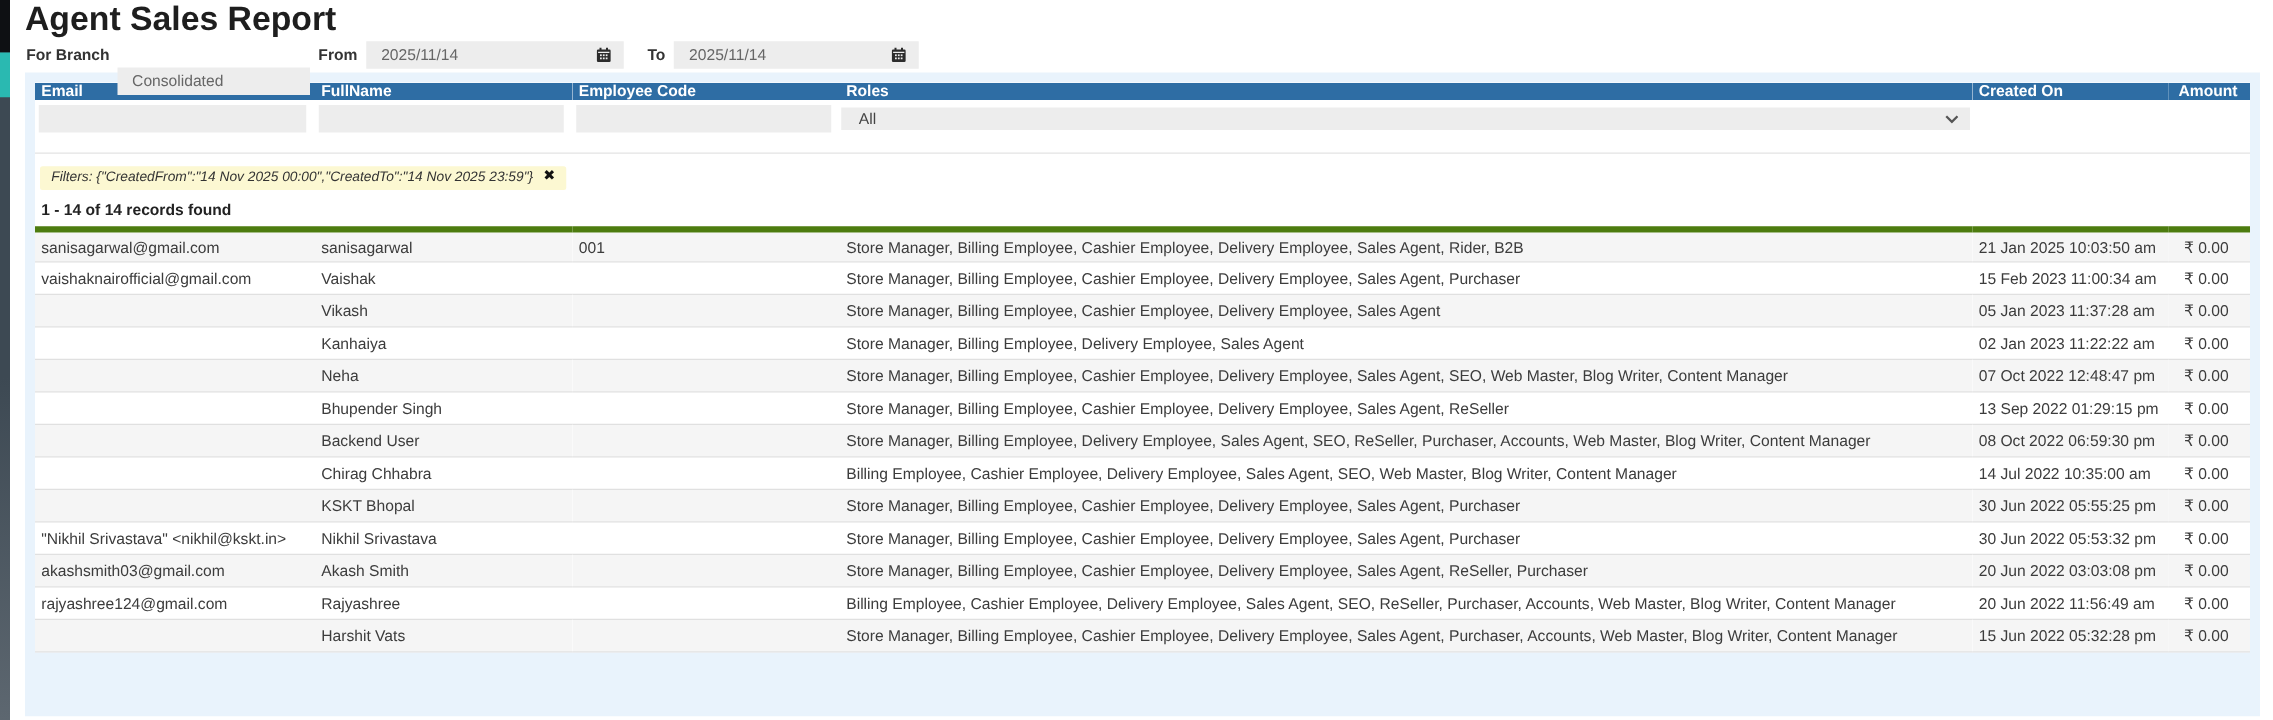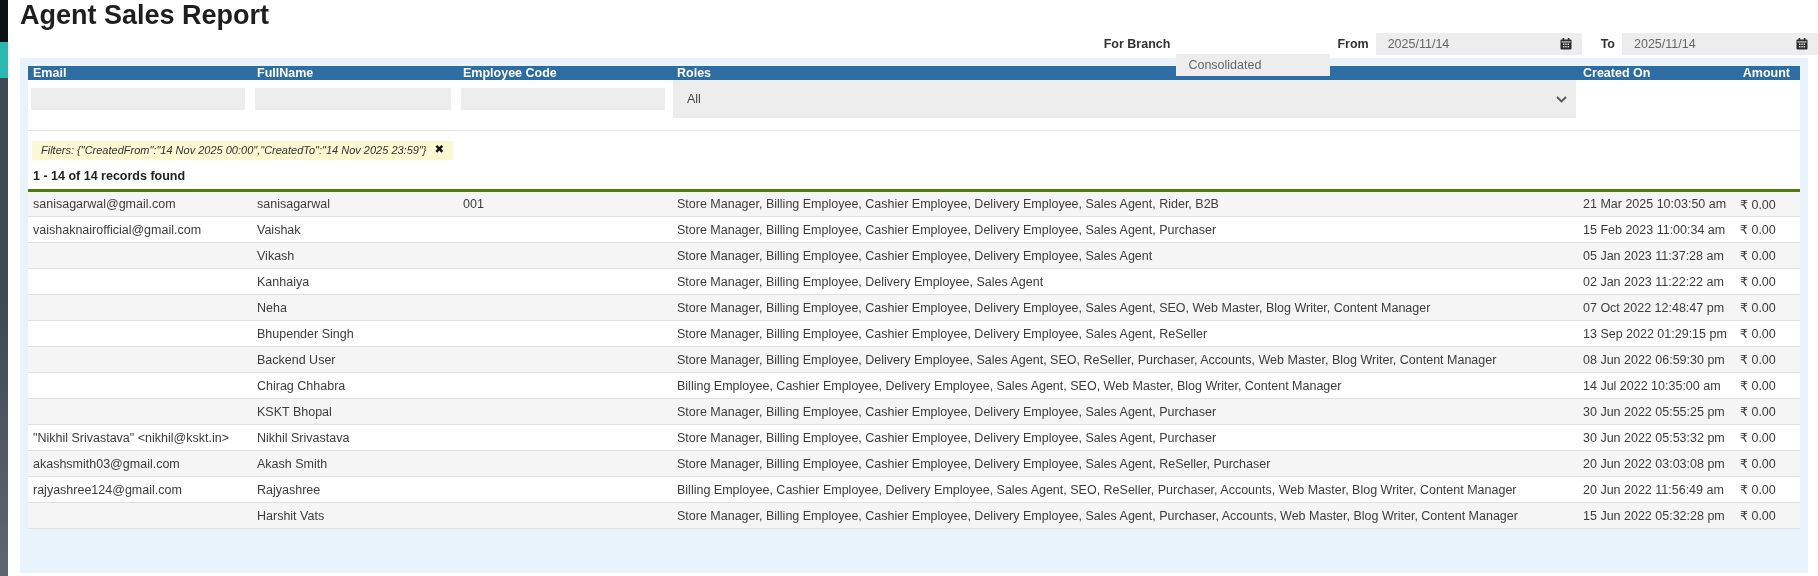--- a/index.html
+++ b/index.html
@@ -10,21 +10,21 @@
   }
   .side-strip { position:absolute; left:0; top:0; width:8px; height:576px; background:#3d4953; }
   .strip-black { position:absolute; left:0; top:0; width:8px; height:42px; background:#0e1013; }
   .strip-teal  { position:absolute; left:0; top:42px; width:8px; height:36px; background:#2ab9b1; }
   .strip-lower { position:absolute; left:0; top:78px; width:8px; height:498px;
                  background:linear-gradient(#3d4953 0%, #3d4953 45%, #5d6770 100%); }
 
   .content { margin-left:8px; }
   .page-title { margin:3px 0 0 12px; font-size:27px; font-weight:600; color:#1e1e1e; line-height:24px; }
 
-  .controls { display:flex; align-items:center; margin:6px 0 0 13px; height:22px;justify-content:flex-end; }
+  .controls { display:flex; align-items:center; margin:6px 0 0 13px; height:22px; }
   .ctl-label { font-size:12.5px; font-weight:bold; color:#333; white-space:nowrap; }
   .ctl-input {
     height:22px; border:none; background:#ededed; color:#666;
     font-family:inherit; font-size:12.5px; padding:0 12px; outline:none;
   }
   .branch-input { width:154px; margin-left:6px;margin-top:42px; }
   .date-box {
     height:22px; background:#ededed; color:#666; font-size:12.5px;
     display:flex; align-items:center; justify-content:space-between;
     padding:0 10px 0 12px; cursor:pointer;gap:41px;
@@ -47,43 +47,43 @@
     text-align:left; height:14px; padding:0 0 0 5px; white-space:nowrap; overflow:hidden;
   }
   th.col-amount { text-align:right; padding-right:10px; }
   td.filter-cell { height:30px; background:#fff; padding:0; vertical-align:middle; }
   .filter-input {
     height:22px; width:calc(100% - 10px); margin-left:3px; border:none;
     background:#ededed; font-family:inherit; font-size:12.5px; color:#555;
     padding:0 8px; outline:none;
   }
   .roles-select {
-    height:38px; margin:0 2px 0 1px; background:#ededed; color:#444;
+    height:18px; margin:0 2px 0 1px; background:#ededed; color:#444;
     display:flex; align-items:center; justify-content:space-between;
     padding:0 9px 0 14px; font-size:12.5px; cursor:pointer;
   }
   .chev-icon { width:11px; height:7px; display:block; }
 
   .meta { border-top:1px solid #e4e4e4; margin-top:12px; padding:9px 4px 0 4px; }
   .filter-chip {
     display:inline-flex; align-items:center; gap:8px;
     background:#fcf8d2; padding:3px 9px 4px 9px; border-radius:2px;
     font-size:11px; font-style:italic; color:#333;
   }
   .chip-close { font-style:normal; font-weight:bold; font-size:11.5px; color:#111; cursor:pointer; line-height:1; }
   .records-line { margin-top:9px; font-size:12.5px; font-weight:bold; color:#222; padding-left:1px; }
 
-  .rows-table { margin-top:6px; border-top:3px solid #4d7c0f; }
+  .rows-table { margin-top:6px; border-top:5px solid #4d7c0f; }
   .rows-table td {
     height:26px; font-size:12.5px; color:#3c3c3c; padding:0 5px;
     white-space:nowrap; overflow:hidden; border-bottom:1px solid #e0e0e0;
     background:#fff;
   }
   .rows-table tr:nth-child(odd) td { background:#f5f5f5; }
-  .rows-table td.cell-amount { text-align:left; padding-right:10px; }
+  .rows-table td.cell-amount { text-align:center; padding-right:10px; }
 </style>
 </head>
 <body>
 
 <div class="side-strip">
   <div class="strip-black"></div>
   <div class="strip-teal"></div>
   <div class="strip-lower"></div>
 </div>
 
@@ -182,21 +182,21 @@
           <col style="width:906px">
             <col style="width:157px">
             <col style="width:65px">
         </colgroup>
         <tbody>
             <tr>
     <td>sanisagarwal@gmail.com</td>
     <td>sanisagarwal</td>
     <td>001</td>
     <td>Store Manager, Billing Employee, Cashier Employee, Delivery Employee, Sales Agent, Rider, B2B</td>
-    <td>21 Mar 2025 10:03:50 am</td>
+    <td>21 Jan 2025 10:03:50 am</td>
     <td class="cell-amount">₹ 0.00</td>
   </tr>
             <tr>
     <td>vaishaknairofficial@gmail.com</td>
     <td>Vaishak</td>
     <td></td>
     <td>Store Manager, Billing Employee, Cashier Employee, Delivery Employee, Sales Agent, Purchaser</td>
     <td>15 Feb 2023 11:00:34 am</td>
     <td class="cell-amount">₹ 0.00</td>
   </tr>
@@ -230,21 +230,21 @@
     <td></td>
     <td>Store Manager, Billing Employee, Cashier Employee, Delivery Employee, Sales Agent, ReSeller</td>
     <td>13 Sep 2022 01:29:15 pm</td>
     <td class="cell-amount">₹ 0.00</td>
   </tr>
             <tr>
     <td></td>
     <td>Backend User</td>
     <td></td>
     <td>Store Manager, Billing Employee, Delivery Employee, Sales Agent, SEO, ReSeller, Purchaser, Accounts, Web Master, Blog Writer, Content Manager</td>
-    <td>08 Jun 2022 06:59:30 pm</td>
+    <td>08 Oct 2022 06:59:30 pm</td>
     <td class="cell-amount">₹ 0.00</td>
   </tr>
             <tr>
     <td></td>
     <td>Chirag Chhabra</td>
     <td></td>
     <td>Billing Employee, Cashier Employee, Delivery Employee, Sales Agent, SEO, Web Master, Blog Writer, Content Manager</td>
     <td>14 Jul 2022 10:35:00 am</td>
     <td class="cell-amount">₹ 0.00</td>
   </tr>

